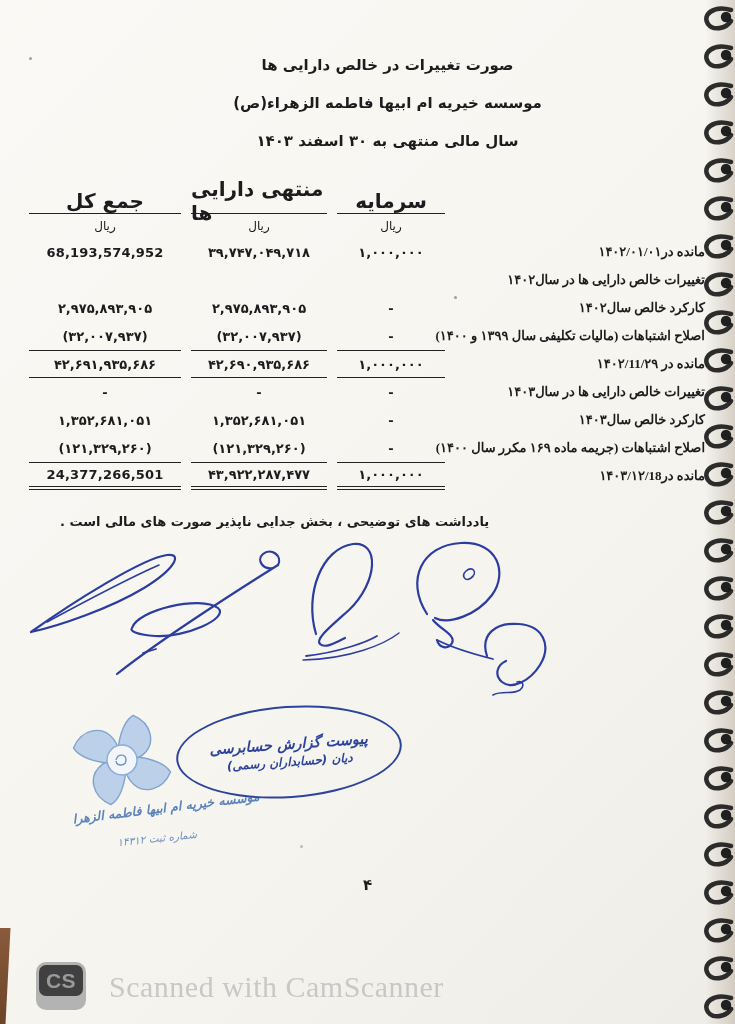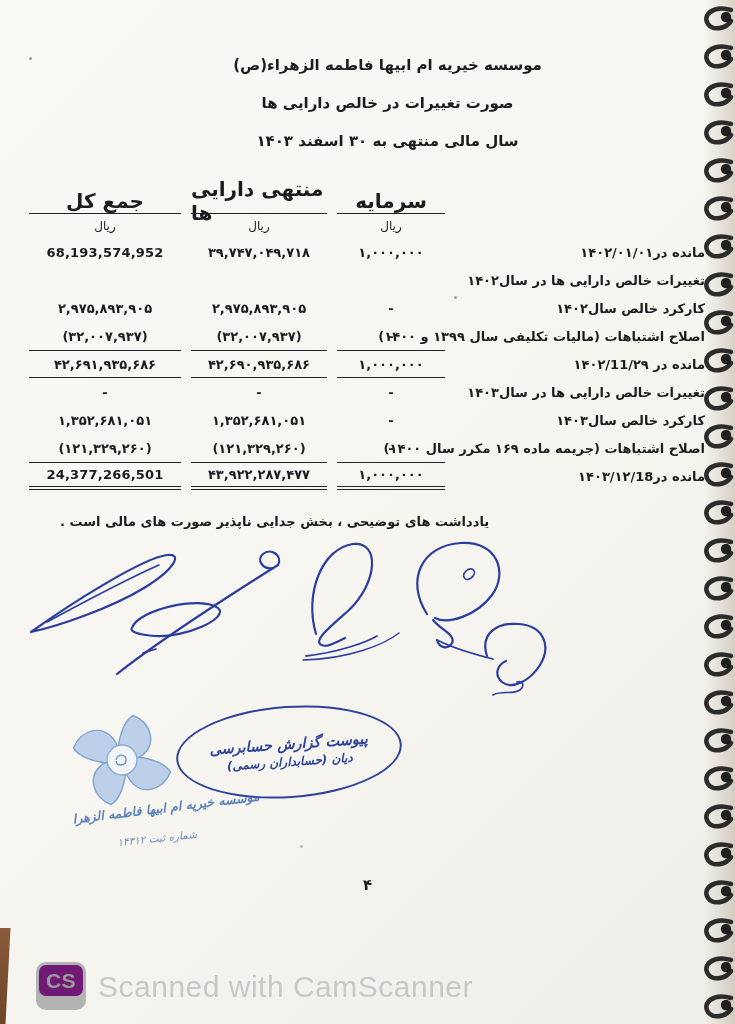--- a/index.html
+++ b/index.html
@@ -16,21 +16,21 @@
   .coils{position:absolute;top:0;right:0;width:40px;height:1024px;}
   
   .title-block{position:absolute;top:46px;left:80px;right:40px;text-align:center;direction:rtl;}
   .title-line{font-size:15px;font-weight:800;line-height:38px;letter-spacing:.2px;}
   
   .fin-table{position:absolute;top:188px;right:30px;width:676px;display:grid;
       grid-template-columns:250px 108px 136px 152px;
       grid-template-rows:26px 24px repeat(9,28px);
       column-gap:10px;direction:rtl;}
   .cell{display:flex;align-items:center;min-width:0;}
-  .lbl{justify-content:flex-start;font-size:13px;font-weight:700;white-space:nowrap;}
+  .lbl{justify-content:flex-start;font-size:13px;font-weight:700;white-space:nowrap;font-family:Liberation Serif, serif;}
   .num{justify-content:center;direction:ltr;font-size:13px;font-weight:700;letter-spacing:.2px;}
   .head{justify-content:center;font-size:20px;font-weight:800;}
   .unit{font-size:12px;font-weight:400;}
   .u{border-bottom:1.6px solid #232323;}
   .rt{border-top:1.6px solid #232323;}
   .rb{border-bottom:1.6px solid #232323;}
   .rdb{border-bottom:4px double #232323;}
   
   .note-line{position:absolute;top:514px;left:60px;right:60px;text-align:left;
       direction:rtl;font-size:13px;font-weight:700;}
@@ -49,25 +49,25 @@
       font-style:italic;direction:rtl;white-space:nowrap;}
   .hand-line2{position:absolute;left:92px;top:832px;width:130px;text-align:center;
       transform:rotate(-6deg);color:#6f90c2;font-size:10.5px;font-style:italic;direction:rtl;}
   
   .page-num{position:absolute;top:876px;left:0;right:0;text-align:center;
       font-size:15px;font-weight:800;}
   
   .cs-badge{position:absolute;left:36px;top:962px;width:50px;height:48px;border-radius:10px;
       background:#b3b3b3;}
   .cs-badge .inner{position:absolute;left:3px;right:3px;top:3px;height:31px;border-radius:7px;
-      background:#701a75;display:flex;align-items:center;justify-content:center;
+      background:#404040;display:flex;align-items:center;justify-content:center;
       font-size:21px;font-weight:700;color:#9a9a9a;letter-spacing:.5px;
       font-family:"Liberation Sans",sans-serif;}
-  .cs-text{position:absolute;left:98px;top:964px;height:46px;display:flex;align-items:center;
-      font-family:Liberation Sans, sans-serif;font-size:30px;color:#c8c8c8;
+  .cs-text{position:absolute;left:109px;top:964px;height:46px;display:flex;align-items:center;
+      font-family:Liberation Serif, serif;font-size:30px;color:#c8c8c8;
       letter-spacing:.5px;font-weight:500;white-space:nowrap;}
 </style>
 </head>
 <body>
 
 <div id="stage">
 
   <div class="edge-shade"></div>
   <div class="corner-wedge"></div>
   <div class="speck" style="left:29px;top:57px"></div>
@@ -104,22 +104,22 @@
       <use href="#coil" y="768"></use>
     <use href="#coil" y="806"></use>
       <use href="#coil" y="844"></use>
       <use href="#coil" y="882"></use>
     <use href="#coil" y="920"></use>
       <use href="#coil" y="958"></use>
       <use href="#coil" y="996"></use>
   </svg>
 
   <div class="title-block">
+    <div class="title-line">صورت تغییرات در خالص دارایی ها</div>
     <div class="title-line">موسسه خیریه ام ابیها فاطمه الزهراء(ص)</div>
-    <div class="title-line">صورت تغییرات در خالص دارایی ها</div>
     <div class="title-line">سال مالی منتهی به ۳۰ اسفند ۱۴۰۳</div>
   </div>
 
   <div class="fin-table">
 
     <div class="cell lbl head"></div>
     <div class="cell num head u">سرمایه</div>
     <div class="cell num head u">منتهی دارایی ها</div>
     <div class="cell num head u">جمع کل</div>
 

